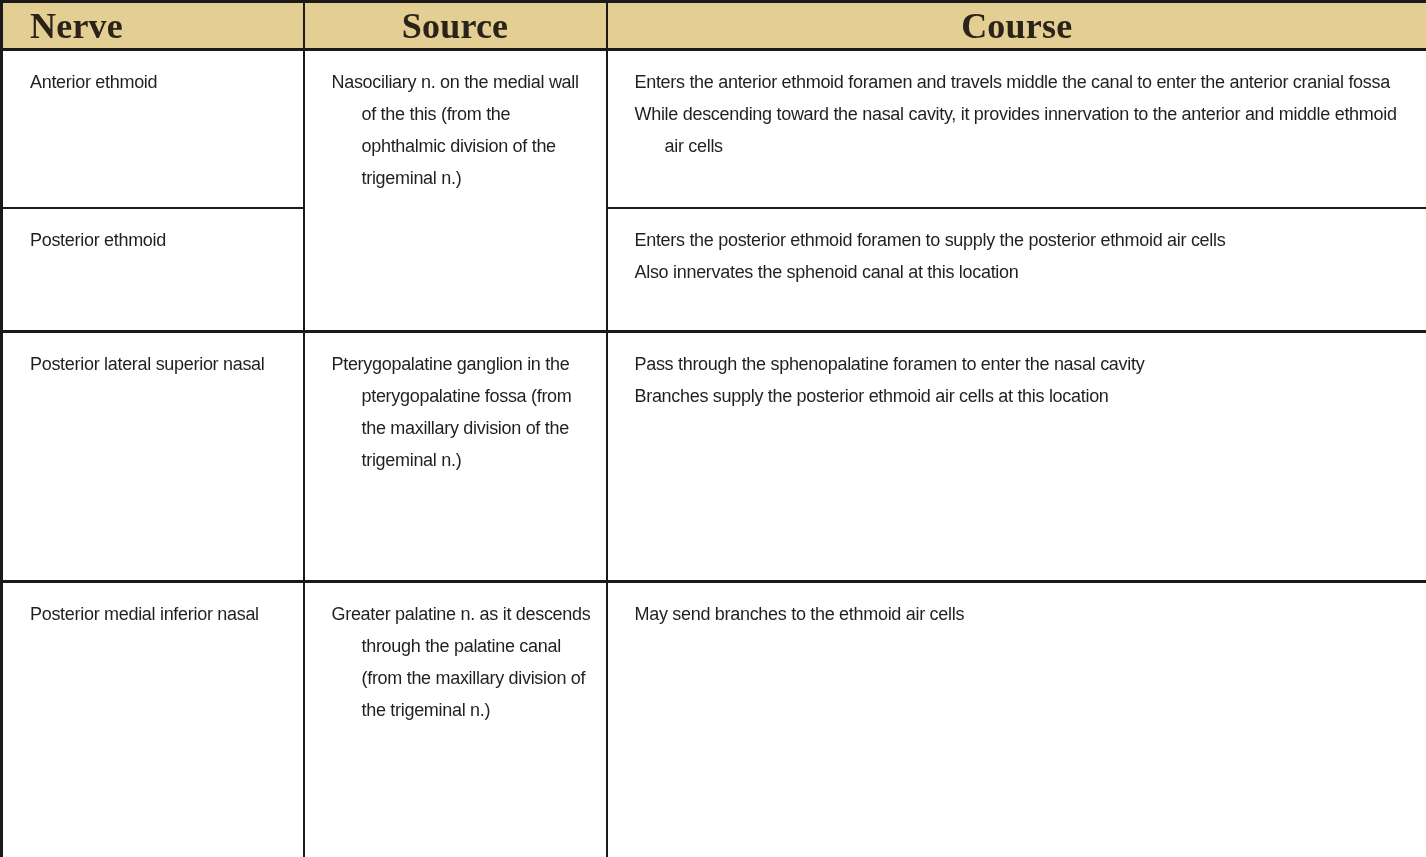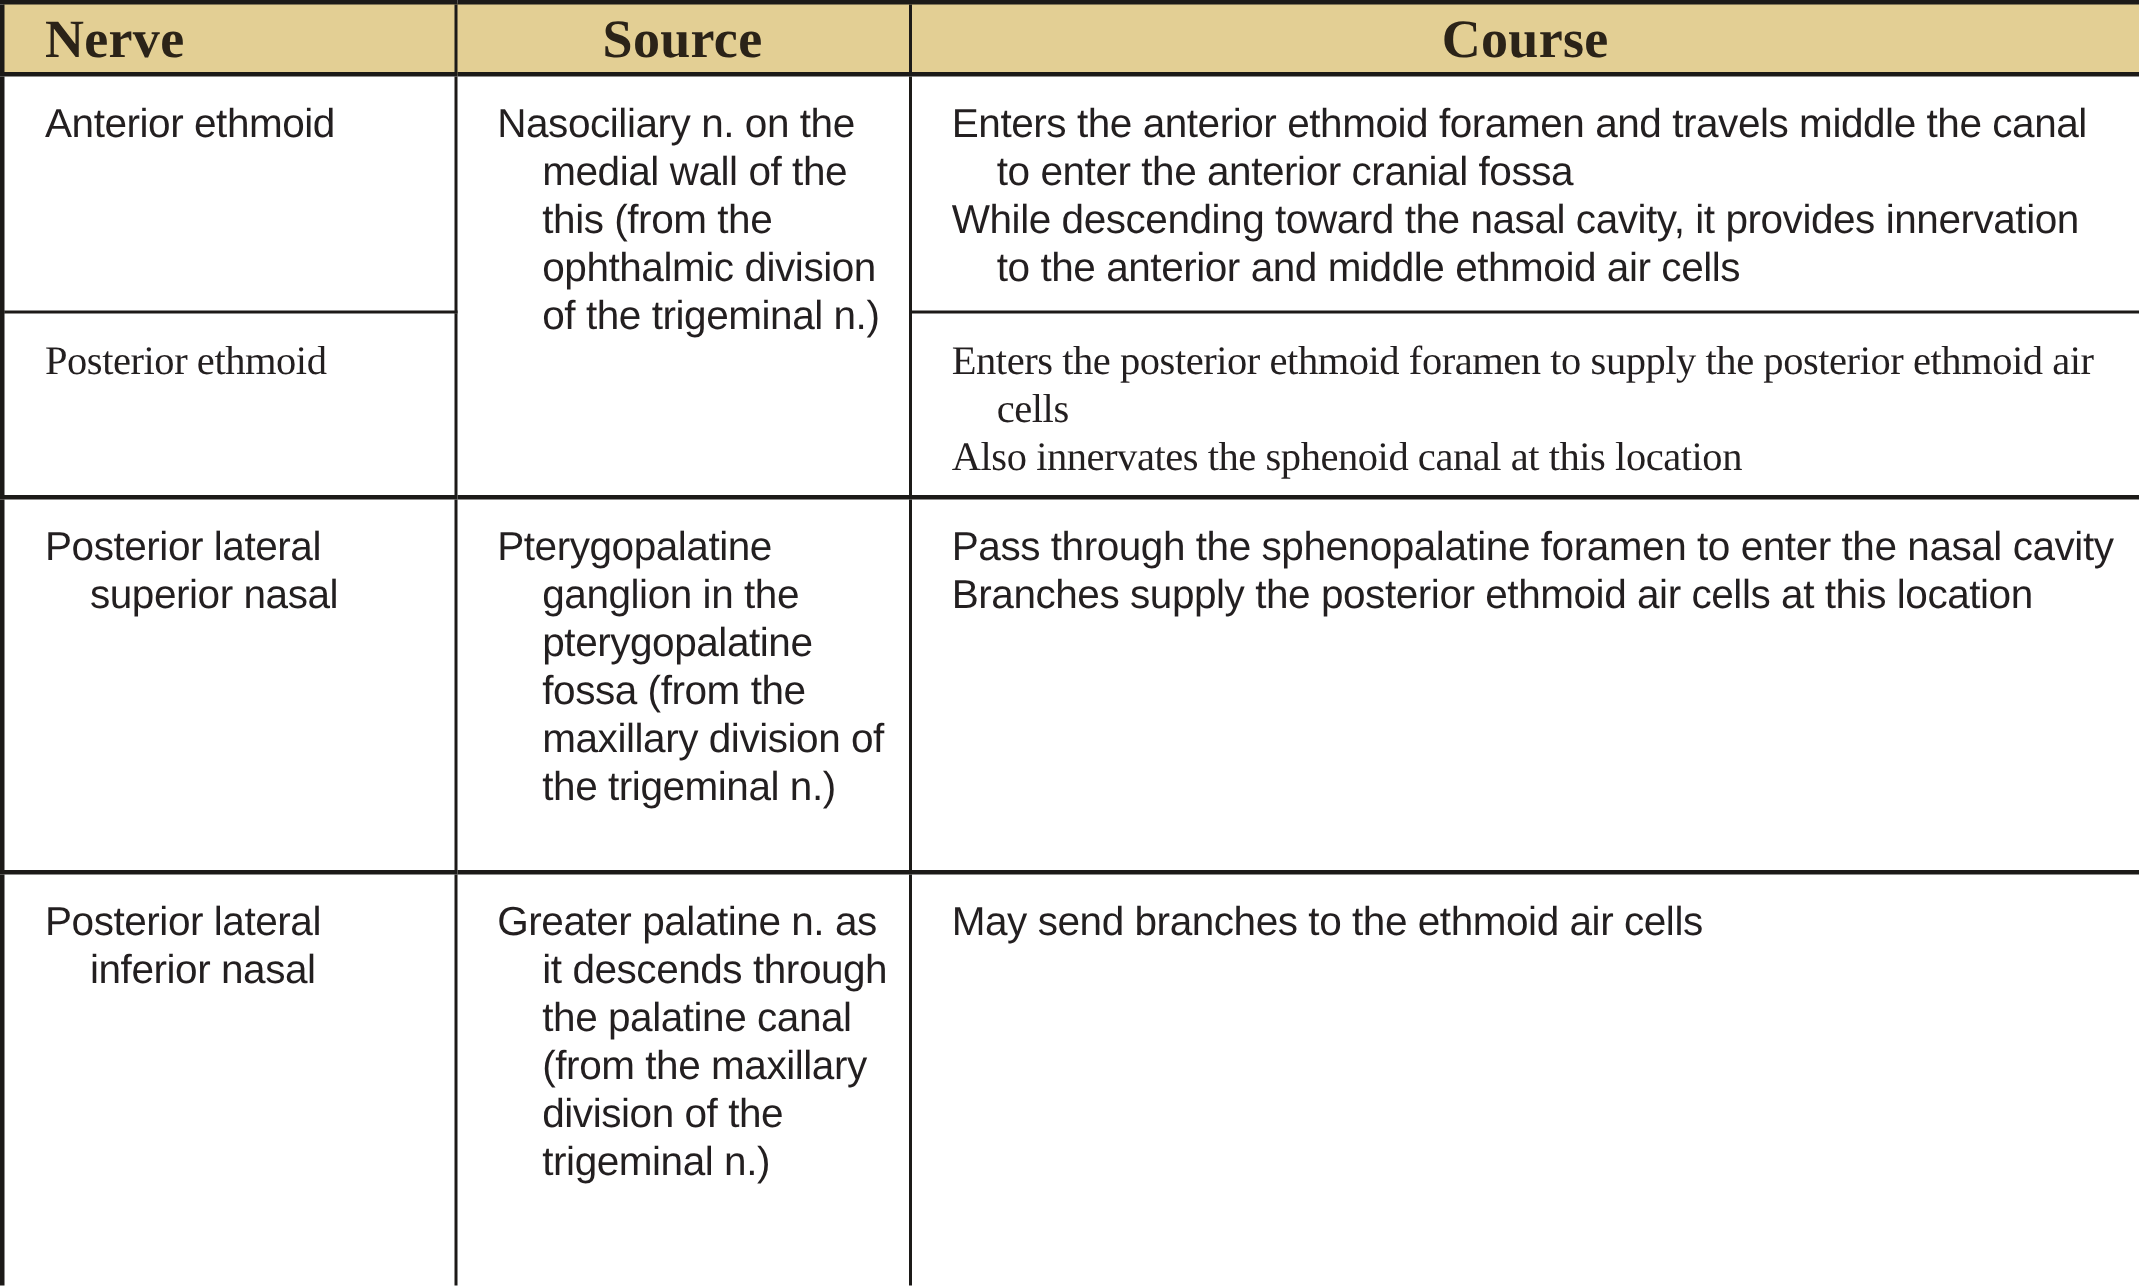--- a/index.html
+++ b/index.html
@@ -46,33 +46,33 @@
   }
   thead th.th-nerve {
     text-align: left;
     padding-left: 27px;
   }
 
   
   td {
     vertical-align: top;
     color: #231f20;
-    font-size: 27px;
+    font-size: 18px;
     line-height: 32px;
     letter-spacing: -0.3px;
     padding: 15px 14px 10px 27px;
     background: #ffffff;
   }
   td p {
     margin: 0;
     padding-left: 30px;
     text-indent: -30px; 
   }
   tr.row-1 { height: 158px; }
-  tr.row-2 { height: 124px; font-family: Liberation Serif, serif; }
+  tr.row-2 { height: 124px; }
   tr.row-3 { height: 250px; }
   tr.row-4 { height: 280px; }
 </style>
 </head>
 <body>
 
 <table class="nerve-table">
   <colgroup>
     <col class="col-nerve">
     <col class="col-source">
@@ -114,21 +114,21 @@
       <td>
         <p>Pterygopalatine ganglion in the pterygopalatine fossa (from the maxillary division of the trigeminal n.)</p>
       </td>
       <td>
         <p>Pass through the sphenopalatine foramen to enter the nasal cavity</p>
         <p>Branches supply the posterior ethmoid air cells at this location</p>
       </td>
     </tr>
     <tr class="row-4 group-start last-row">
       <td>
-        <p>Posterior lateral inferior nasal</p>
+        <p>Posterior medial inferior nasal</p>
       </td>
       <td>
         <p>Greater palatine n. as it descends through the palatine canal (from the maxillary division of the trigeminal n.)</p>
       </td>
       <td>
         <p>May send branches to the ethmoid air cells</p>
       </td>
     </tr>
   </tbody>
 </table>

